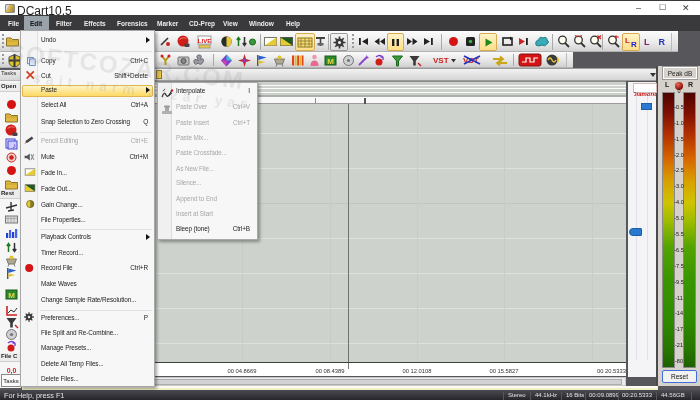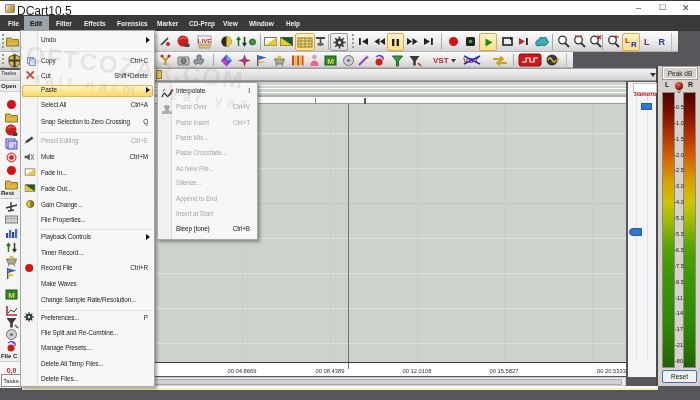--- a/index.html
+++ b/index.html
@@ -264,20 +264,36 @@
         <div class="icon" style="left:4px;top:269px"><svg width="15" height="15" viewBox="0 0 15 15">
             <circle cx="7" cy="9" r="3.5" fill="#cf1d17"></circle>
             <path d="M4 4 Q7.5 1 11 4 M11 4 L11 7 M11 4 L8.5 4" stroke="#7a3fd0" stroke-width="1.4" fill="none"></path>
           </svg></div>
         <div class="icon" style="left:4px;top:291px"><svg width="15" height="11" viewBox="0 0 15 11">
             <text x="7.5" y="8.5" text-anchor="middle" font-size="7" font-weight="bold" fill="#c22">0,0</text>
           </svg></div>
       </div>
     <div id="sbtab">Tasks</div>
   </div>
+  <div class="abs" id="status">
+    <div style="left:4px;font-size:7.3px;top:1px">For Help, press F1</div>
+    <div style="left:508px">Stereo</div>
+    <div style="left:535px">44.1kHz</div>
+    <div style="left:566px">16 Bits</div>
+    <div style="left:589px">00:09.0899</div>
+    <div style="left:622px">00:20.5333</div>
+    <div style="left:661px">44.56GB</div>
+    <div class="ssep" style="left:503px"></div>
+    <div class="ssep" style="left:530px"></div>
+    <div class="ssep" style="left:561px"></div>
+    <div class="ssep" style="left:585px"></div>
+    <div class="ssep" style="left:618px"></div>
+    <div class="ssep" style="left:656px"></div>
+    <div class="ssep" style="left:691px"></div>
+  </div>
   <div class="abs" id="menu">
     <div class="gutter"></div>
     <div id="pastehl"></div>
     <div id="menuitems">
         <div class="mi" style="top:1px">
           <span class="lbl">Undo</span>
           <span class="sub"></span>
         </div>
         <div class="mi" style="top:22px">
           <span class="lbl">Copy</span>

